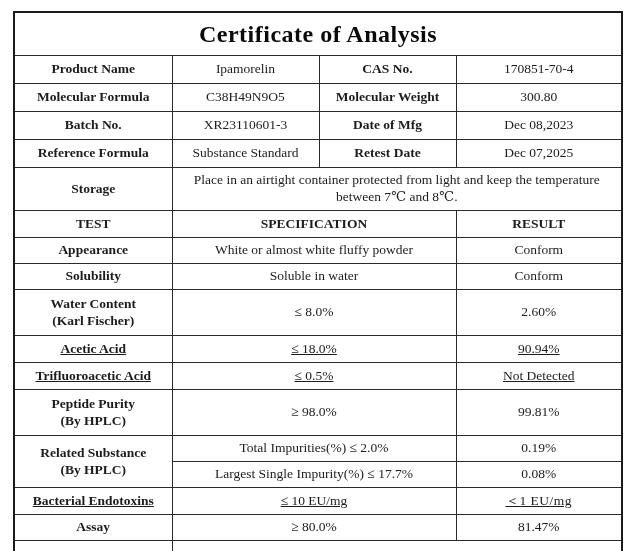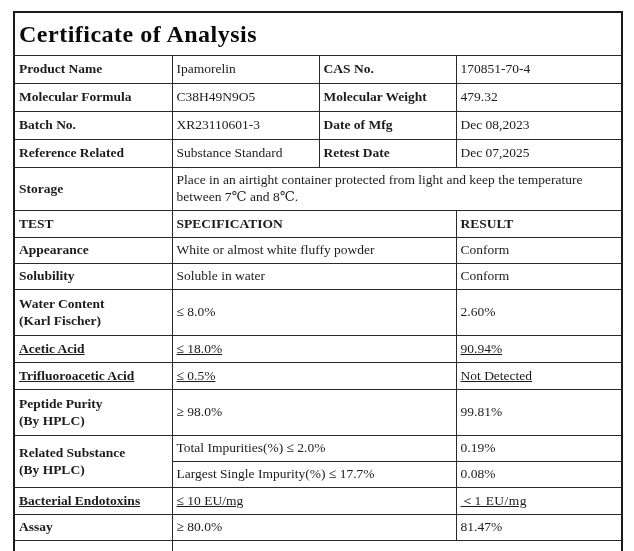--- a/index.html
+++ b/index.html
@@ -18,21 +18,21 @@
     position: absolute;
     left: 13px;
     top: 11px;
     width: 608px;
     border-collapse: collapse;
     table-layout: fixed;
     border: 2px solid #1b1b1b;
   }
   table.coa td {
     border: 1.5px solid #2a2a2a;
-    text-align: left;
+    text-align: center;
     vertical-align: middle;
     padding: 1px 4px;
     font-size: 13.5px;
     line-height: 1.25;
     color: #1c1c1c;
   }
   td.lbl {
     font-weight: bold;
     color: #141414;
     white-space: pre-line;
@@ -74,32 +74,32 @@
     <td class="lbl">Product Name</td>
     <td>Ipamorelin</td>
     <td class="lbl">CAS No.</td>
     <td>170851-70-4</td>
   </tr>
 
   <tr class="info-row">
     <td class="lbl">Molecular Formula</td>
     <td>C38H49N9O5</td>
     <td class="lbl">Molecular Weight</td>
-    <td>479.32</td>
+    <td>300.80</td>
   </tr>
 
   <tr class="info-row">
     <td class="lbl">Batch No.</td>
     <td>XR23110601-3</td>
     <td class="lbl">Date of Mfg</td>
     <td>Dec 08,2023</td>
   </tr>
 
   <tr class="info-row">
-    <td class="lbl">Reference Related</td>
+    <td class="lbl">Reference Formula</td>
     <td>Substance Standard</td>
     <td class="lbl">Retest Date</td>
     <td>Dec 07,2025</td>
   </tr>
 
   <tr class="storage-row">
     <td class="lbl">Storage</td>
     <td colspan="3">Place in an airtight container protected from light and keep the temperature between 7℃  and 8℃.</td>
   </tr>
 

